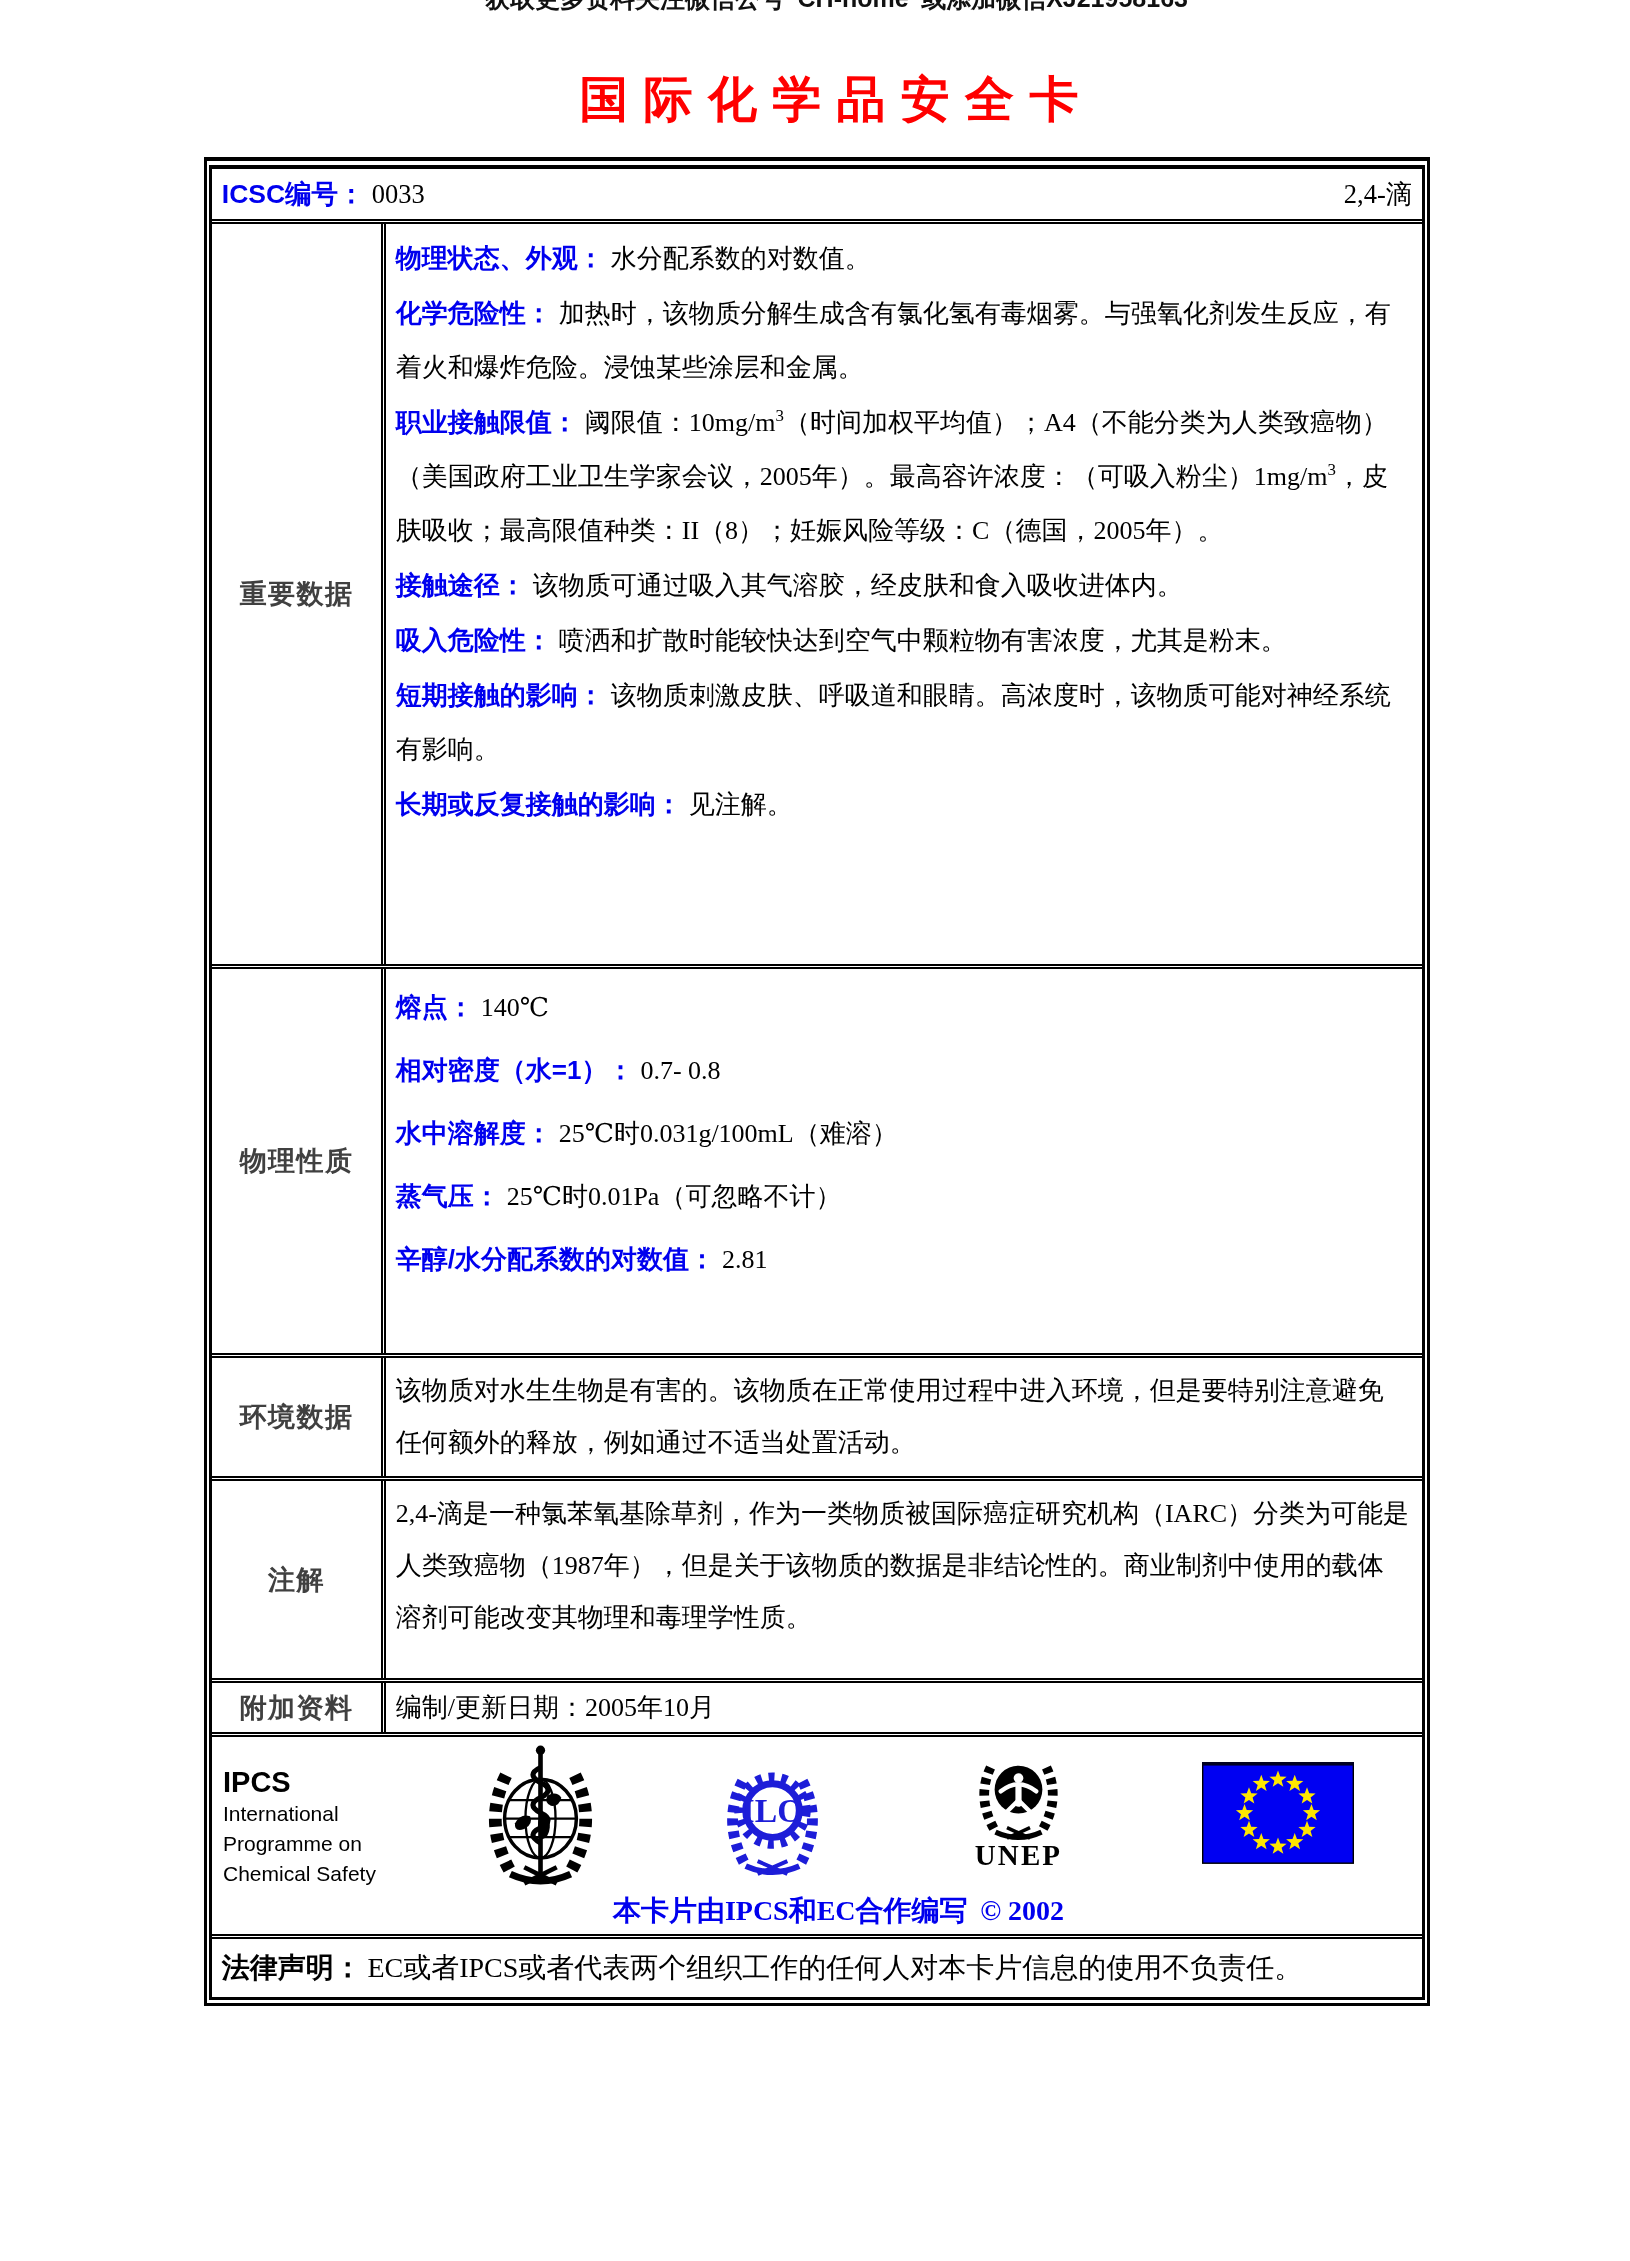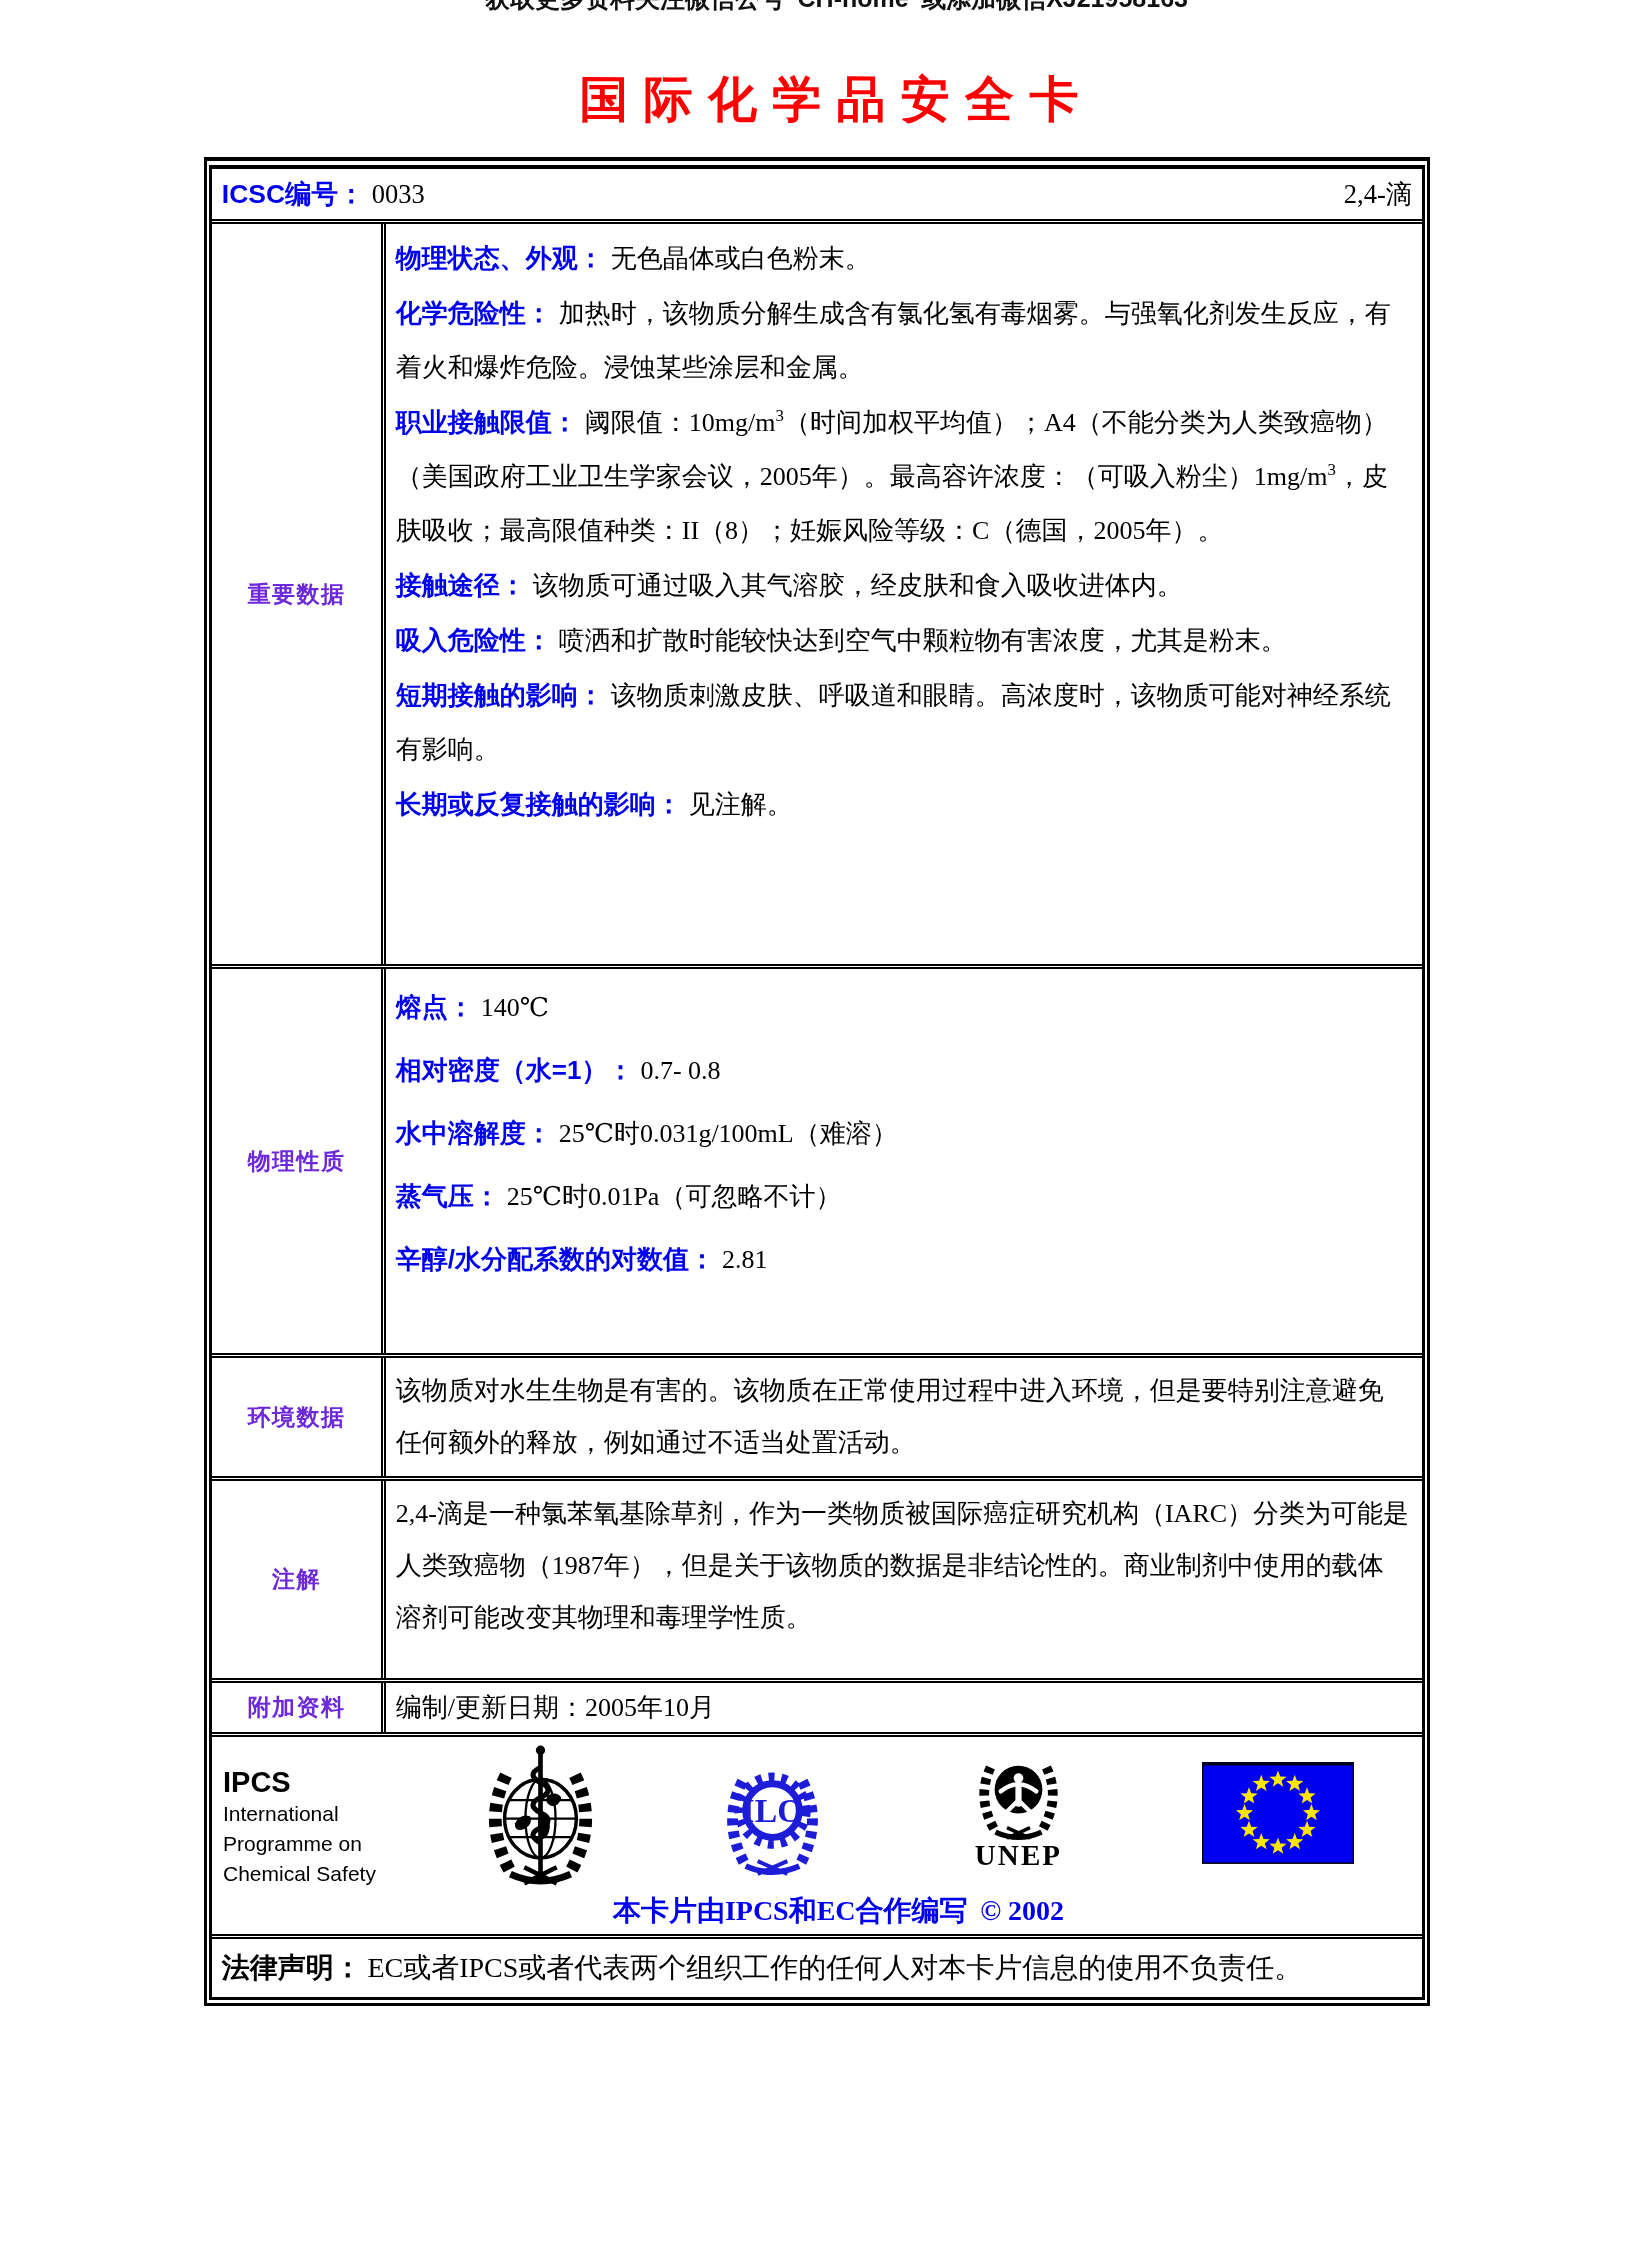--- a/index.html
+++ b/index.html
@@ -23,21 +23,21 @@
     background:#fff;
   }
   .row { border-top:5.6px double #000; display:flex; align-items:stretch; }
   .row:first-child { border-top:none; }
   .label-cell {
     width:174px; flex:0 0 174px; border-right:5.6px double #000;
     display:flex; align-items:center; justify-content:center;
   }
   .label-cell span {
     font-family:"Liberation Sans","DejaVu Sans",sans-serif; font-weight:bold;
-    color:#6d28d9; font-size:23px; letter-spacing:1.4px; text-align:center;
+    color:#404040; font-size:27px; letter-spacing:1.4px; text-align:center;
   }
   .content-cell { flex:1 1 auto; padding:7px 12.6px 7px 9.8px; }
   .blue-label {
     font-family:"Liberation Sans","DejaVu Sans",sans-serif; font-weight:bold;
     color:#0000ee; margin-right:7px;
   }
   
   .r-icsc { min-height:50px; }
   .r-icsc .content-cell { display:flex; align-items:center; font-size:26.5px; padding:4.2px 9.8px; }
   .r-icsc .chem-name { margin-left:auto; }
@@ -92,21 +92,21 @@
       <span>0033</span>
       <span class="chem-name">2,4-滴</span>
     </div>
   </div>
 
   <div class="row r-important">
     <div class="label-cell">
       <span>重要数据</span>
     </div>
     <div class="content-cell">
-      <p><span class="blue-label">物理状态、外观：</span><span>无色晶体或白色粉末。</span></p>
+      <p><span class="blue-label">物理状态、外观：</span><span>水分配系数的对数值。</span></p>
       <p><span class="blue-label">化学危险性：</span><span>加热时，该物质分解生成含有氯化氢有毒烟雾。与强氧化剂发生反应，有着火和爆炸危险。浸蚀某些涂层和金属。</span></p>
       <p><span class="blue-label">职业接触限值：</span><span>阈限值：10mg/m</span><sup class="sup">3</sup><span>（时间加权平均值）；A4（不能分类为人类致癌物）（美国政府工业卫生学家会议，2005年）。最高容许浓度：（可吸入粉尘）1mg/m</span><sup class="sup">3</sup><span>，皮肤吸收；最高限值种类：II（8）；妊娠风险等级：C（德国，2005年）。</span></p>
       <p><span class="blue-label">接触途径：</span><span>该物质可通过吸入其气溶胶，经皮肤和食入吸收进体内。</span></p>
       <p><span class="blue-label">吸入危险性：</span><span>喷洒和扩散时能较快达到空气中颗粒物有害浓度，尤其是粉末。</span></p>
       <p><span class="blue-label">短期接触的影响：</span><span>该物质刺激皮肤、呼吸道和眼睛。高浓度时，该物质可能对神经系统有影响。</span></p>
       <p><span class="blue-label">长期或反复接触的影响：</span><span>见注解。</span></p>
     </div>
   </div>
 
   <div class="row r-physical">

